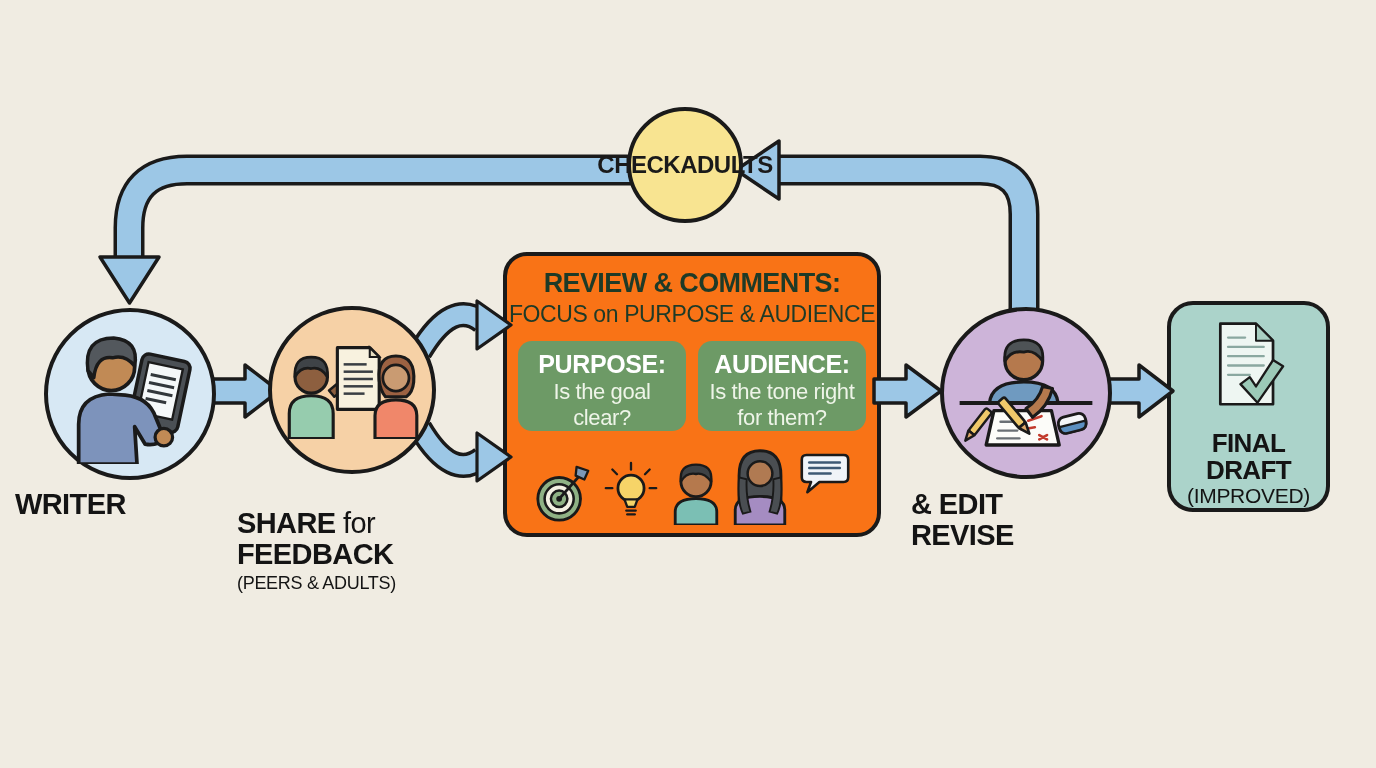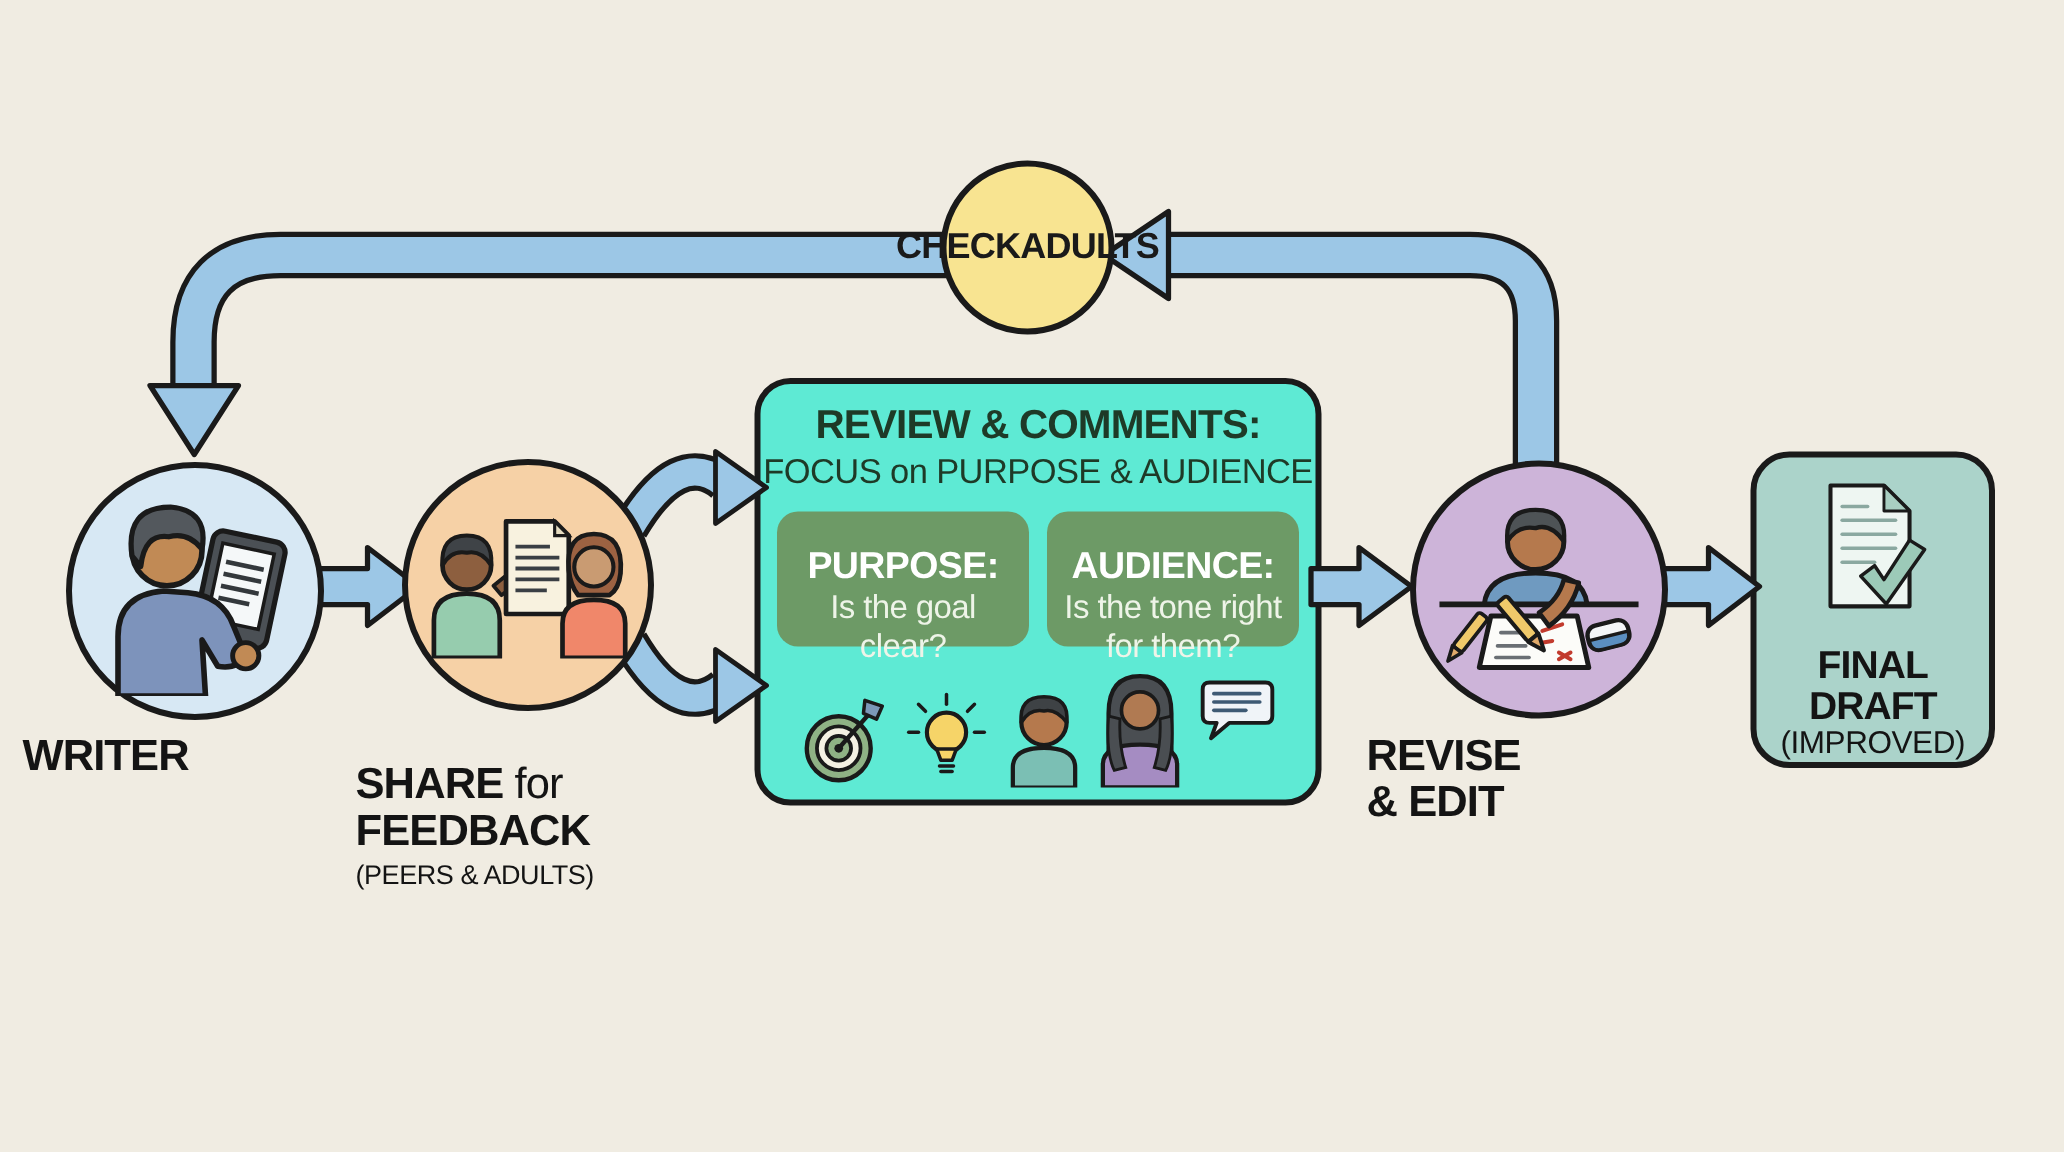--- a/index.html
+++ b/index.html
@@ -33,29 +33,29 @@
   }
   .node-label b { font-weight:700; }
   .node-label .small { font-size:18px; line-height:26px; letter-spacing:-0.3px; }
   .writer-label { left:15px;  top:489px; width:230px; }
   .share-label  { left:237px; top:508px; width:236px; }
   .revise-label { left:911px; top:489px; width:230px; }
 
   
   .review-box {
     position:absolute; left:503px; top:252px; width:378px; height:285px; z-index:1;
-    background:#5eead4; border:4px solid #1a1a1a; border-radius:24px;
+    background:#f97316; border:4px solid #1a1a1a; border-radius:24px;
     padding-top:12px; text-align:center; color:#1e3a27;
   }
   .review-title { font-size:27px; font-weight:700; letter-spacing:-0.6px; }
   .review-subtitle { font-size:23px; font-weight:400; letter-spacing:-0.4px; margin-top:2px; }
   .review-panels { display:flex; justify-content:center; gap:12px; margin-top:13px; }
   .review-panel {
     width:168px; height:90px; background:#6d9a66; border-radius:14px;
-    color:#eef4e8; padding-top:22px; font-size:22px; line-height:1.16; letter-spacing:-0.4px;
+    color:#eef4e8; padding-top:9px; font-size:22px; line-height:1.16; letter-spacing:-0.4px;
   }
   .review-panel h3 { font-size:25px; font-weight:700; color:#ffffff; letter-spacing:-0.4px; }
   .review-icons {
     display:flex; justify-content:space-between; align-items:flex-end;
     padding:0 26px; margin-top:8px; height:86px;
   }
   .icon-group { display:flex; align-items:flex-end; gap:8px; }
   .raised { margin-bottom:28px; }
   .bulb { margin-bottom:4px; }
 
@@ -250,22 +250,22 @@
         <rect x="18" y="66" width="7" height="26" rx="2" fill="#f0c96a" stroke="#1a1a1a" stroke-width="2.2"></rect>
         <path d="M 18 92 L 25 92 L 21.5 101 Z" fill="#e0a96a" stroke="#1a1a1a" stroke-width="2.2" stroke-linejoin="round"></path>
       </g>
       <g transform="rotate(-14 108 84)">
         <rect x="96" y="74" width="25" height="15" rx="6" fill="#f4f6f8" stroke="#1a1a1a" stroke-width="2.6"></rect>
         <path d="M 96.5 82 L 120.5 82 L 120.5 83 Q 120.5 89 114 89 L 103 89 Q 96.5 89 96.5 83 Z" fill="#5b8fc0" stroke="#1a1a1a" stroke-width="2"></path>
       </g>
     </svg>
   </div>
   <div class="node-label revise-label">
+    <div><b>&amp; EDIT</b></div>
     <div><b>REVISE</b></div>
-    <div><b>&amp; EDIT</b></div>
   </div>
 
   <div class="final-box">
     <svg width="104" height="114" viewBox="0 0 110 120">
       <path d="M 18 6 L 64 6 L 86 28 L 86 110 L 18 110 Z" fill="#eef6f2" stroke="#1a1a1a" stroke-width="3.5" stroke-linejoin="round"></path>
       <path d="M 64 6 L 64 28 L 86 28 Z" fill="#a9cfc2" stroke="#1a1a1a" stroke-width="2.5" stroke-linejoin="round"></path>
       <g stroke="#8aa8a0" stroke-width="3" stroke-linecap="round">
         <line x1="28" y1="24" x2="50" y2="24"></line>
         <line x1="28" y1="36" x2="74" y2="36"></line>
         <line x1="28" y1="48" x2="74" y2="48"></line>

